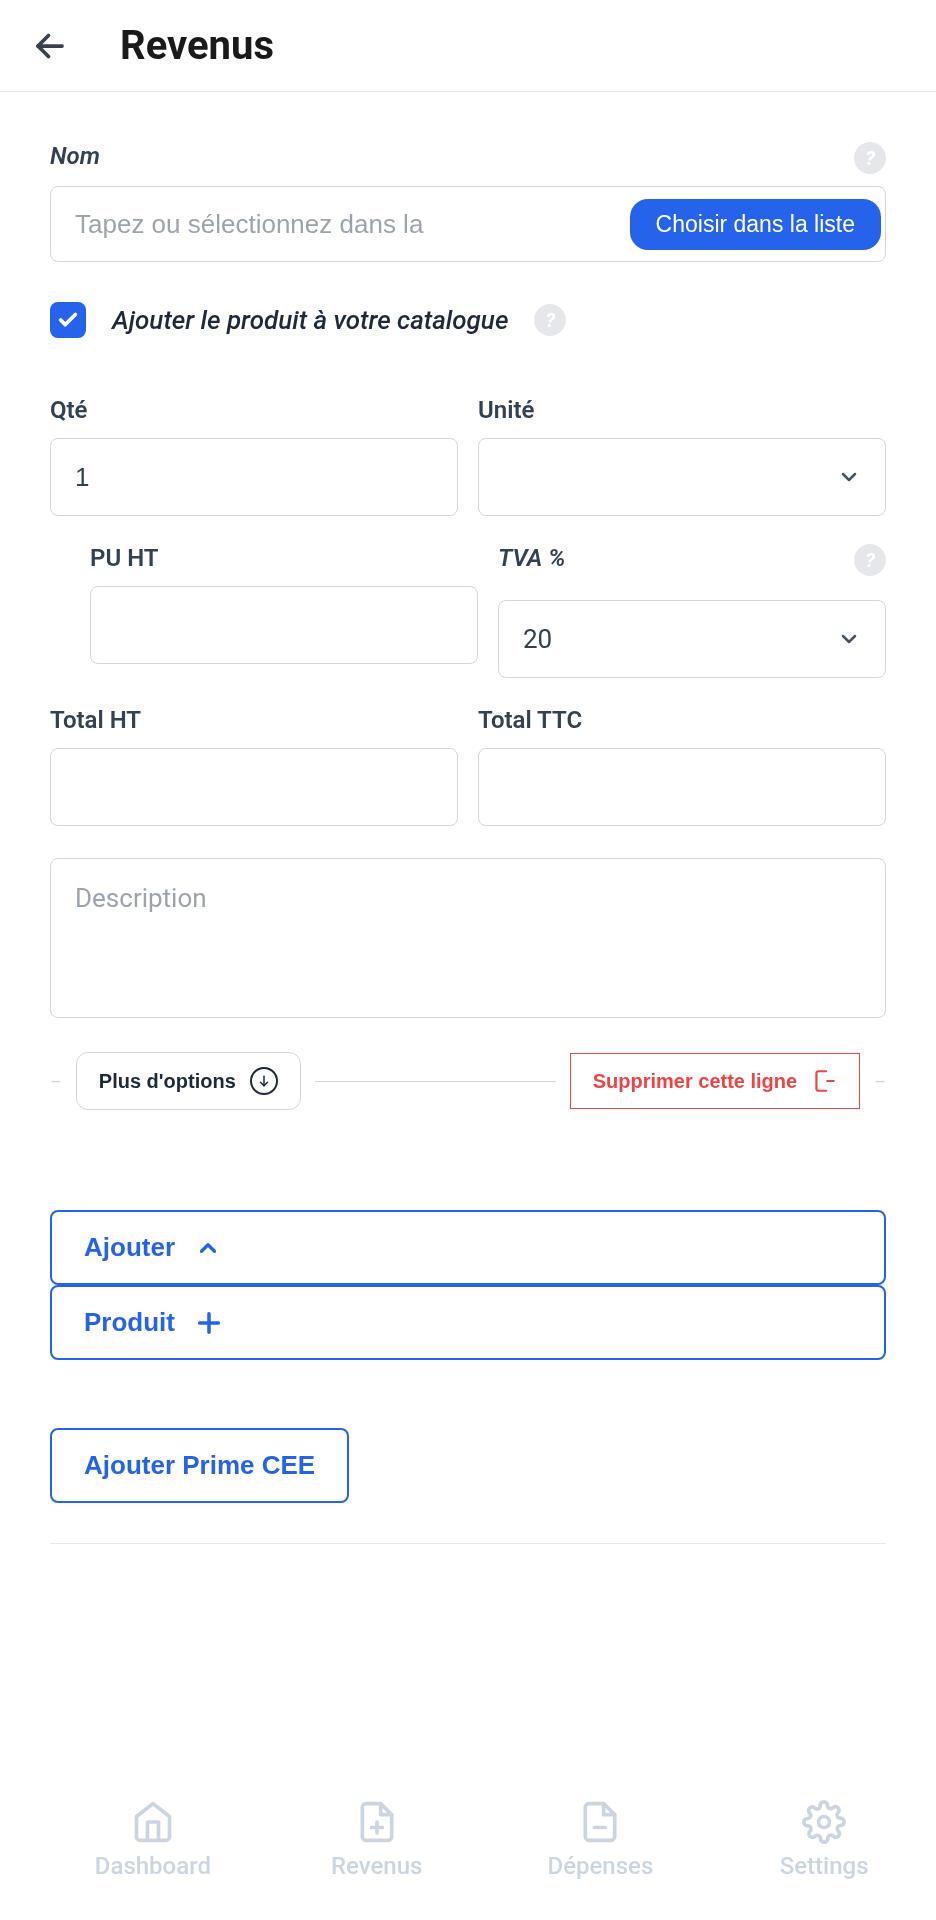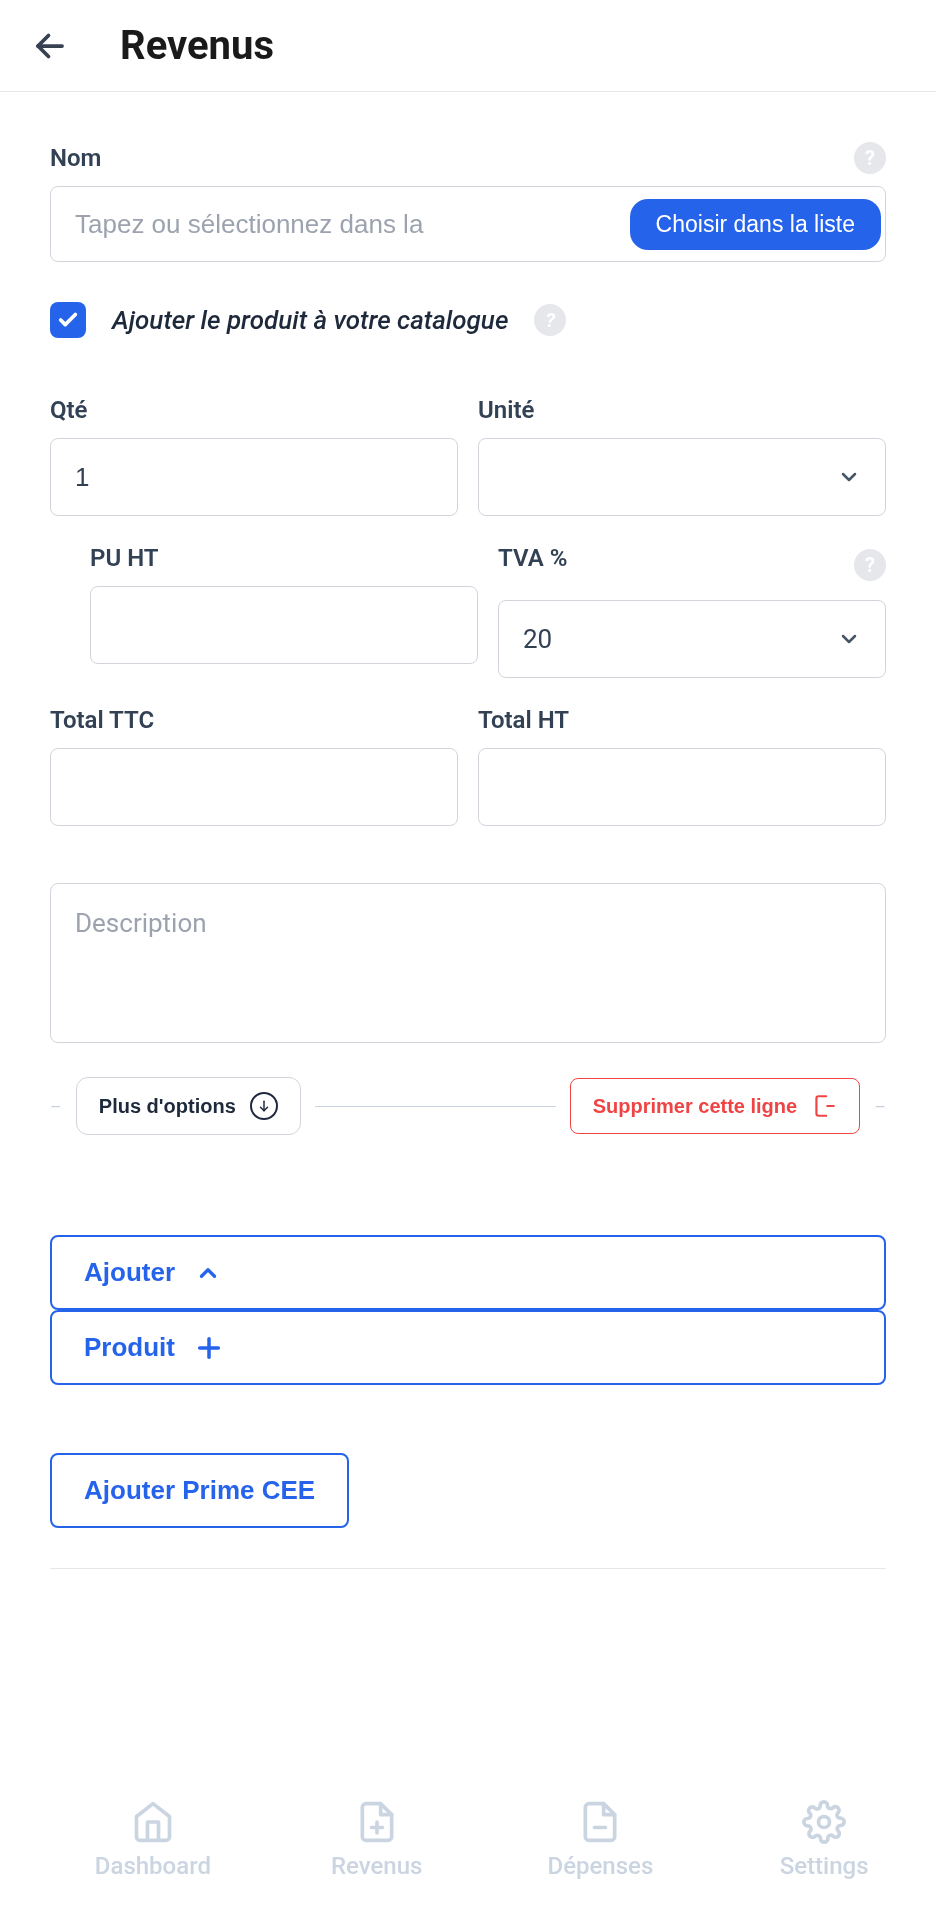--- a/index.html
+++ b/index.html
@@ -28,23 +28,23 @@
   font-weight: 700;
   color: #1a1a1a;
 }
 .content {
   padding: 50px 50px 20px 50px;
   flex: 1;
   overflow-y: auto;
 }
 .label-row {
   display: flex;
-  align-items: center;
   justify-content: space-between;
   margin-bottom: 12px;
+  font-style: italic;
 }
 .field-label {
   font-size: 24px;
   font-weight: 600;
   color: #334155;
 }
 .help-icon {
   width: 32px; height: 32px;
   border-radius: 50%;
   background: #e5e7eb;
@@ -131,21 +131,20 @@
 .textarea {
   width: 100%;
   height: 160px;
   border: 1px solid #d1d5db;
   border-radius: 8px;
   padding: 24px;
   font-size: 26px;
   color: #334155;
   font-family: inherit;
   resize: none;
-  margin-top: 25px;
 }
 .textarea::placeholder { color: #9ca3af; }
 .options-row {
   display: flex;
   align-items: center;
   gap: 14px;
   margin-top: 30px;
 }
 .dash { color: #cbd5e1; font-size: 18px; }
 .more-options-btn {
@@ -162,21 +161,21 @@
 .arrow-circle {
   width: 28px; height: 28px;
   border: 2px solid #1e293b;
   border-radius: 50%;
   display: flex; align-items: center; justify-content: center;
 }
 .hr-fill { flex: 1; height: 1px; background: #cbd5e1; }
 .delete-line-btn {
   display: flex; align-items: center; gap: 14px;
   border: 1px solid #ef4444;
-  border-radius: 8px;
+  border-radius: 0;
   padding: 14px 22px;
   font-size: 20px;
   font-weight: 600;
   color: #ef4444;
   background: #fff;
   cursor: pointer;
 }
 .bottom-actions {
   display: flex;
   justify-content: space-between;
@@ -288,27 +287,27 @@
         <span>20</span>
         <svg class="chevron" viewBox="0 0 24 24" fill="none" stroke="#475569" stroke-width="2.5" stroke-linecap="round" stroke-linejoin="round">
             <polyline points="6 9 12 15 18 9"></polyline>
           </svg>
       </div>
     </div>
   </div>
 
   <div class="two-col" style="margin-top:28px;">
     <div class="field-block">
-      <span class="field-label">Total TTC</span>
+      <span class="field-label">Total HT</span>
       <div class="input">
         <input style="">
       </div>
     </div>
     <div class="field-block">
-      <span class="field-label">Total HT</span>
+      <span class="field-label">Total TTC</span>
       <div class="input">
         <input style="">
       </div>
     </div>
   </div>
 
   <div class="textarea-wrap">
     <textarea class="textarea" placeholder="Description" style=""></textarea>
   </div>
 

